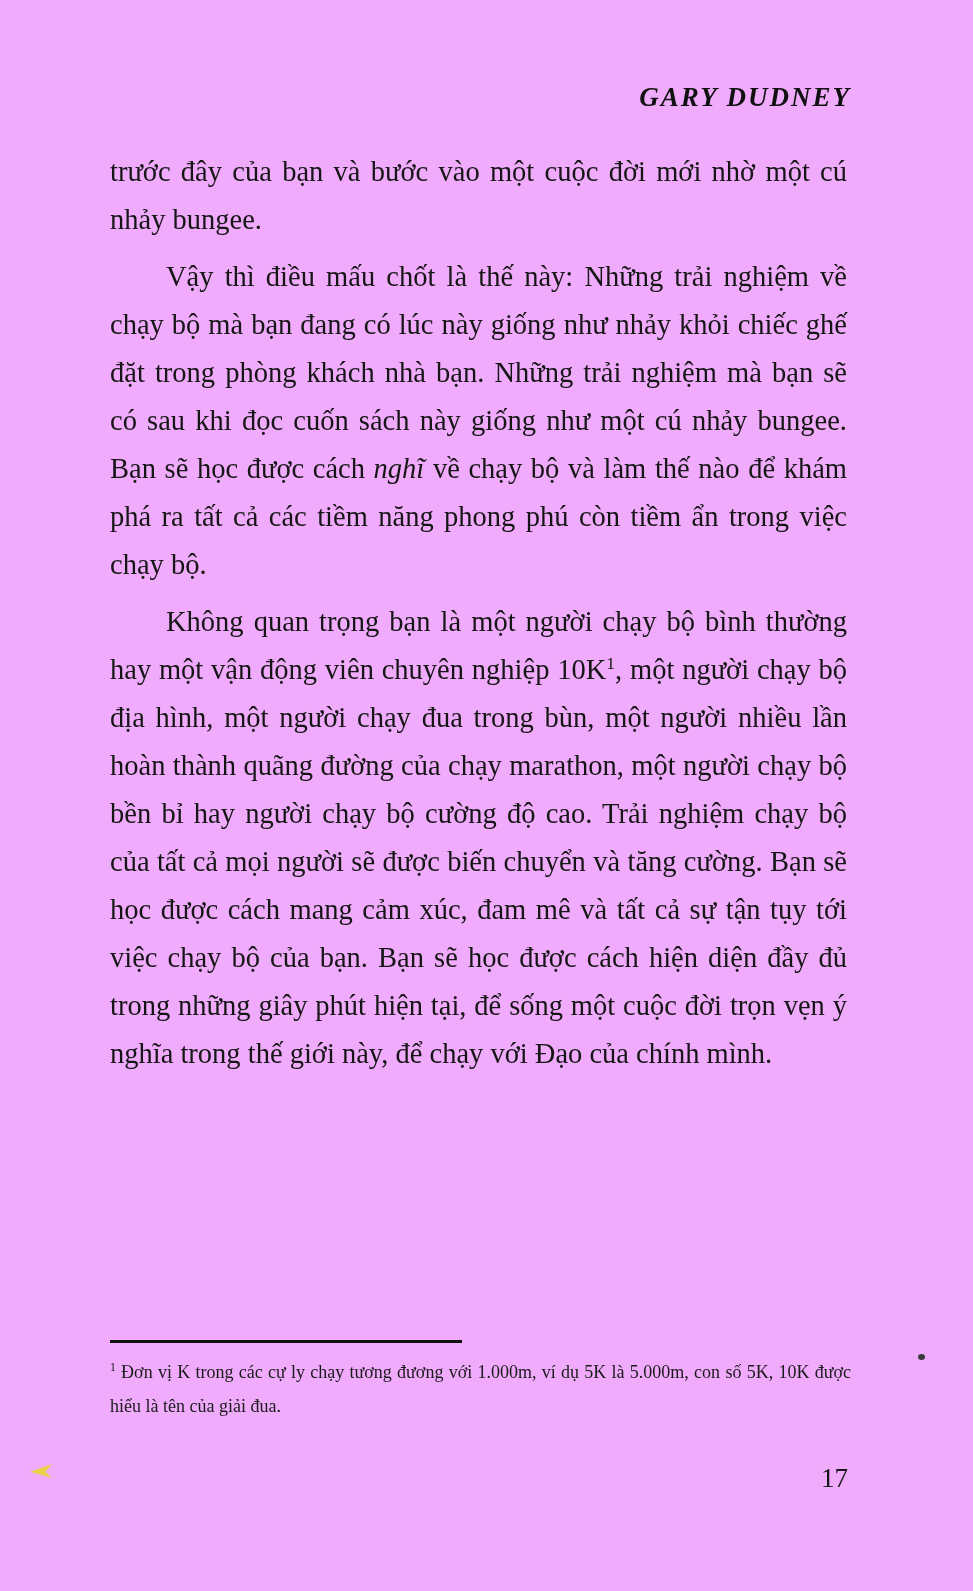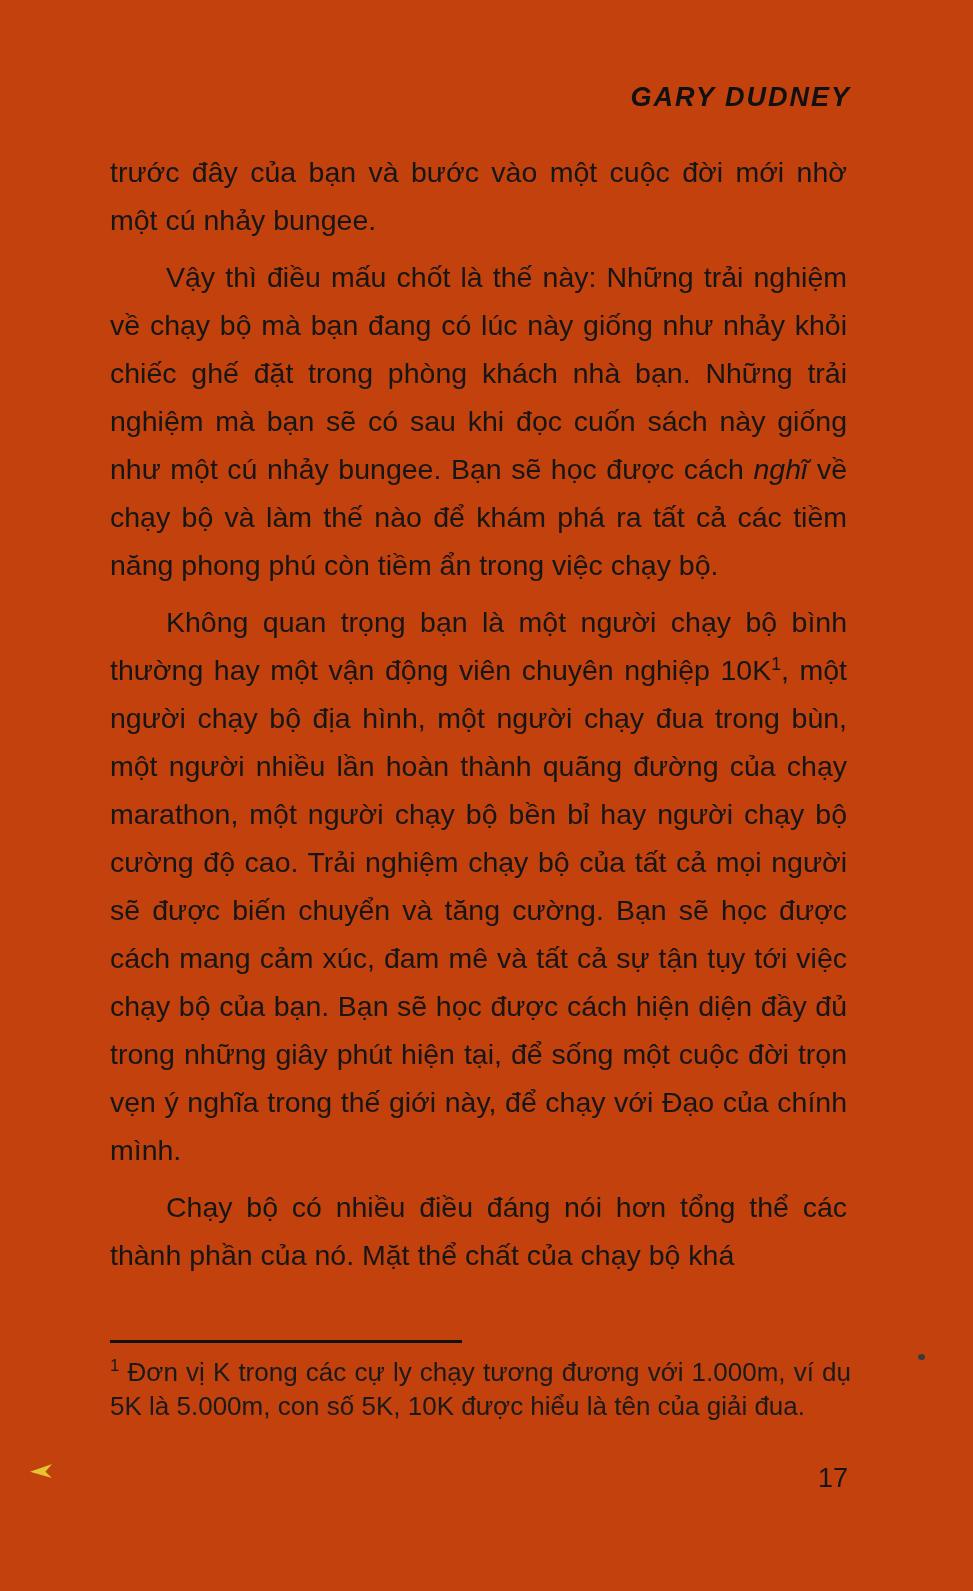--- a/index.html
+++ b/index.html
@@ -5,22 +5,22 @@
   html, body {
     margin: 0;
     padding: 0;
     background: #e8e8e8;
   }
   .page {
     position: relative;
     width: 973px;
     height: 1591px;
     margin: 0 auto;
-    background: #c2410c;
-    font-family: Liberation Sans, sans-serif;
+    background: #f0abfc;
+    font-family: Liberation Serif, serif;
     color: #161616;
     overflow: hidden;
   }
   .running-header {
     position: absolute;
     top: 82px;
     left: 110px;
     right: 122px;
     text-align: right;
     font-size: 27px;
@@ -59,21 +59,21 @@
     left: 110px;
     right: 122px;
   }
   .footnote-rule {
     width: 352px;
     height: 3px;
     background: #111;
     margin: 0 0 12px 0;
   }
   .footnote-text {
-    font-size: 26px;
+    font-size: 18px;
     line-height: 34px;
     text-align: justify;
     color: #1a1a1a;
   }
   .footnote-text sup {
     font-size: 0.65em;
     line-height: 0;
     vertical-align: super;
   }
   .page-number {
@@ -108,21 +108,20 @@
 <body>
 
 <div class="page">
 
   <div class="running-header">GARY DUDNEY</div>
 
   <div class="body-text">
       <p class=""><span>trước đây của bạn và bước vào một cuộc đời mới nhờ một cú nhảy bungee.</span></p>
       <p class="indent"><span>Vậy thì điều mấu chốt là thế này: Những trải nghiệm về chạy bộ mà bạn đang có lúc này giống như nhảy khỏi chiếc ghế đặt trong phòng khách nhà bạn. Những trải nghiệm mà bạn sẽ có sau khi đọc cuốn sách này giống như một cú nhảy bungee. Bạn sẽ học được cách </span><em>nghĩ</em><span> về chạy bộ và làm thế nào để khám phá ra tất cả các tiềm năng phong phú còn tiềm ẩn trong việc chạy bộ.</span></p>
       <p class="indent"><span>Không quan trọng bạn là một người chạy bộ bình thường hay một vận động viên chuyên nghiệp 10K</span><sup>1</sup><span>, một người chạy bộ địa hình, một người chạy đua trong bùn, một người nhiều lần hoàn thành quãng đường của chạy marathon, một người chạy bộ bền bỉ hay người chạy bộ cường độ cao. Trải nghiệm chạy bộ của tất cả mọi người sẽ được biến chuyển và tăng cường. Bạn sẽ học được cách mang cảm xúc, đam mê và tất cả sự tận tụy tới việc chạy bộ của bạn. Bạn sẽ học được cách hiện diện đầy đủ trong những giây phút hiện tại, để sống một cuộc đời trọn vẹn ý nghĩa trong thế giới này, để chạy với Đạo của chính mình.</span></p>
-      <p class="indent"><span>Chạy bộ có nhiều điều đáng nói hơn tổng thể các thành phần của nó. Mặt thể chất của chạy bộ khá</span></p>
     </div>
 
   <div class="footnote-block">
     <div class="footnote-rule"></div>
     <div class="footnote-text"><sup>1</sup><span> Đơn vị K trong các cự ly chạy tương đương với 1.000m, ví dụ 5K là 5.000m, con số 5K, 10K được hiểu là tên của giải đua.</span></div>
   </div>
 
   <div class="page-number">17</div>
 
   <div class="artifact-dot"></div>

